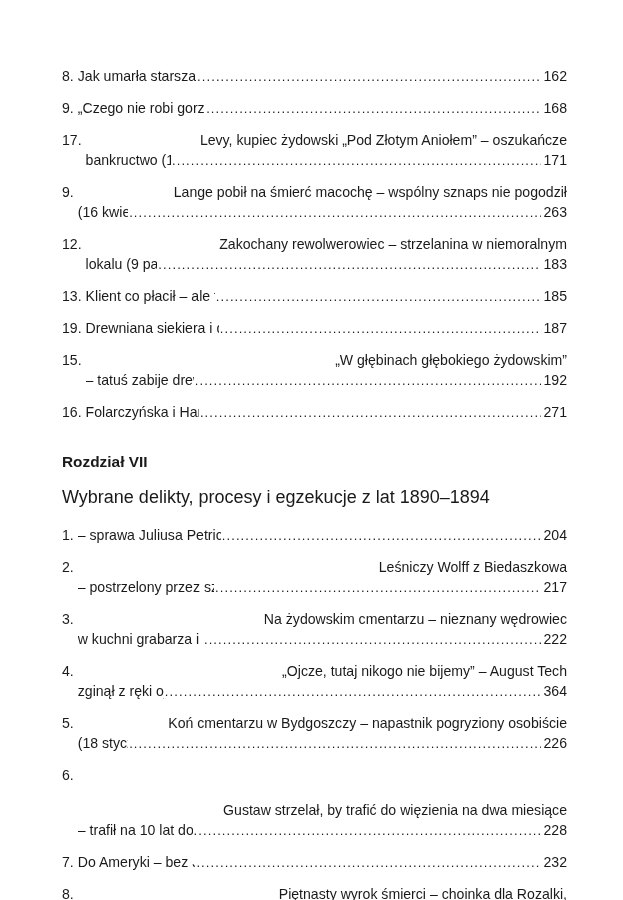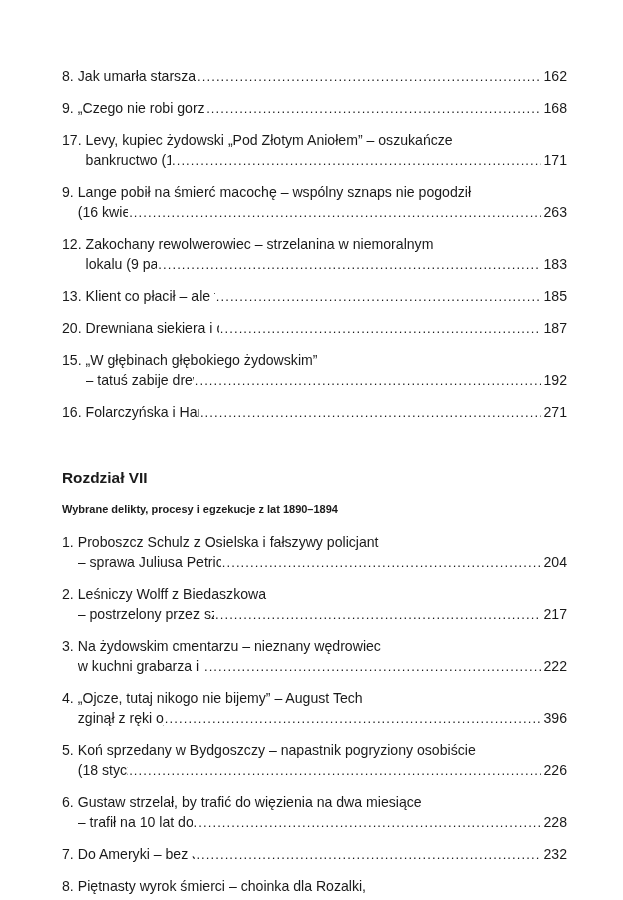--- a/index.html
+++ b/index.html
@@ -61,33 +61,34 @@
     font-size: 13px;
     margin: 0 1px;
   }
   .line .pg {
     flex: 0 0 auto;
     white-space: nowrap;
     padding-left: 1px;
   }
   .plain {
     white-space: nowrap;
+    text-align: right;
   }
   .section-head {
-    margin-top: 47px;
+    margin-top: 31px;
     margin-bottom: 17px;
   }
   .section-head .ch {
     font-weight: bold;
     font-size: 15.4px;
     margin-bottom: 16px;
   }
   .section-head .sub {
-    font-weight: bold;
-    font-size: 11px;
+    font-weight: normal;
+    font-size: 18px;
   }
   .group-two {
     margin-top: 0;
   }
 </style>
 </head>
 <body>
 
 <div class="page">
 
@@ -149,21 +150,21 @@
         <span class="num">13.</span>
         <span class="body">
           <span class="line">
             <span class="txt">Klient co płacił – ale fałszywymi monetami (9 stycznia 1886)</span>
             <span class="leader">........................................................................................................................................................................................................</span>
             <span class="pg">185</span>
           </span>
         </span>
       </li>
       <li class="entry">
-        <span class="num">20.</span>
+        <span class="num">19.</span>
         <span class="body">
           <span class="line">
             <span class="txt">Drewniana siekiera i dwie ofiary – za 60 fenigów (2 lipca 1886)</span>
             <span class="leader">........................................................................................................................................................................................................</span>
             <span class="pg">187</span>
           </span>
         </span>
       </li>
       <li class="entry">
         <span class="num">15.</span>
@@ -190,21 +191,20 @@
 
   <div class="section-head">
     <div class="ch">Rozdział VII</div>
     <div class="sub">Wybrane delikty, procesy i egzekucje z lat 1890–1894</div>
   </div>
 
   <ul class="toc-list group-two" id="list-two">
       <li class="entry">
         <span class="num">1.</span>
         <span class="body">
-          <span class="plain" style="display: block;">Proboszcz Schulz z Osielska i fałszywy policjant</span>
           <span class="line">
             <span class="txt">– sprawa Juliusa Petricha (14 października 1889; 18 stycznia 1890)</span>
             <span class="leader">........................................................................................................................................................................................................</span>
             <span class="pg">204</span>
           </span>
         </span>
       </li>
       <li class="entry">
         <span class="num">2.</span>
         <span class="body">
@@ -227,39 +227,39 @@
           </span>
         </span>
       </li>
       <li class="entry">
         <span class="num">4.</span>
         <span class="body">
           <span class="plain" style="display: block;">„Ojcze, tutaj nikogo nie bijemy” – August Tech</span>
           <span class="line">
             <span class="txt">zginął z ręki ojca (8 kwietnia 1891)</span>
             <span class="leader">........................................................................................................................................................................................................</span>
-            <span class="pg">396</span>
+            <span class="pg">364</span>
           </span>
         </span>
       </li>
       <li class="entry">
         <span class="num">5.</span>
         <span class="body">
-          <span class="plain" style="display: block;">Koń sprzedany w Bydgoszczy – napastnik pogryziony osobiście</span>
+          <span class="plain" style="display: block;">Koń cmentarzu w Bydgoszczy – napastnik pogryziony osobiście</span>
           <span class="line">
             <span class="txt">(18 stycznia 1892)</span>
             <span class="leader">........................................................................................................................................................................................................</span>
             <span class="pg">226</span>
           </span>
         </span>
       </li>
       <li class="entry">
         <span class="num">6.</span>
         <span class="body">
-          <span class="plain" style="display: block;">Gustaw strzelał, by trafić do więzienia na dwa miesiące</span>
+          <span class="plain" style="display: block; margin-top: 35px;">Gustaw strzelał, by trafić do więzienia na dwa miesiące</span>
           <span class="line">
             <span class="txt">– trafił na 10 lat do zuchthausu (29 kwietnia 1892)</span>
             <span class="leader">........................................................................................................................................................................................................</span>
             <span class="pg">228</span>
           </span>
         </span>
       </li>
       <li class="entry">
         <span class="num">7.</span>
         <span class="body">

